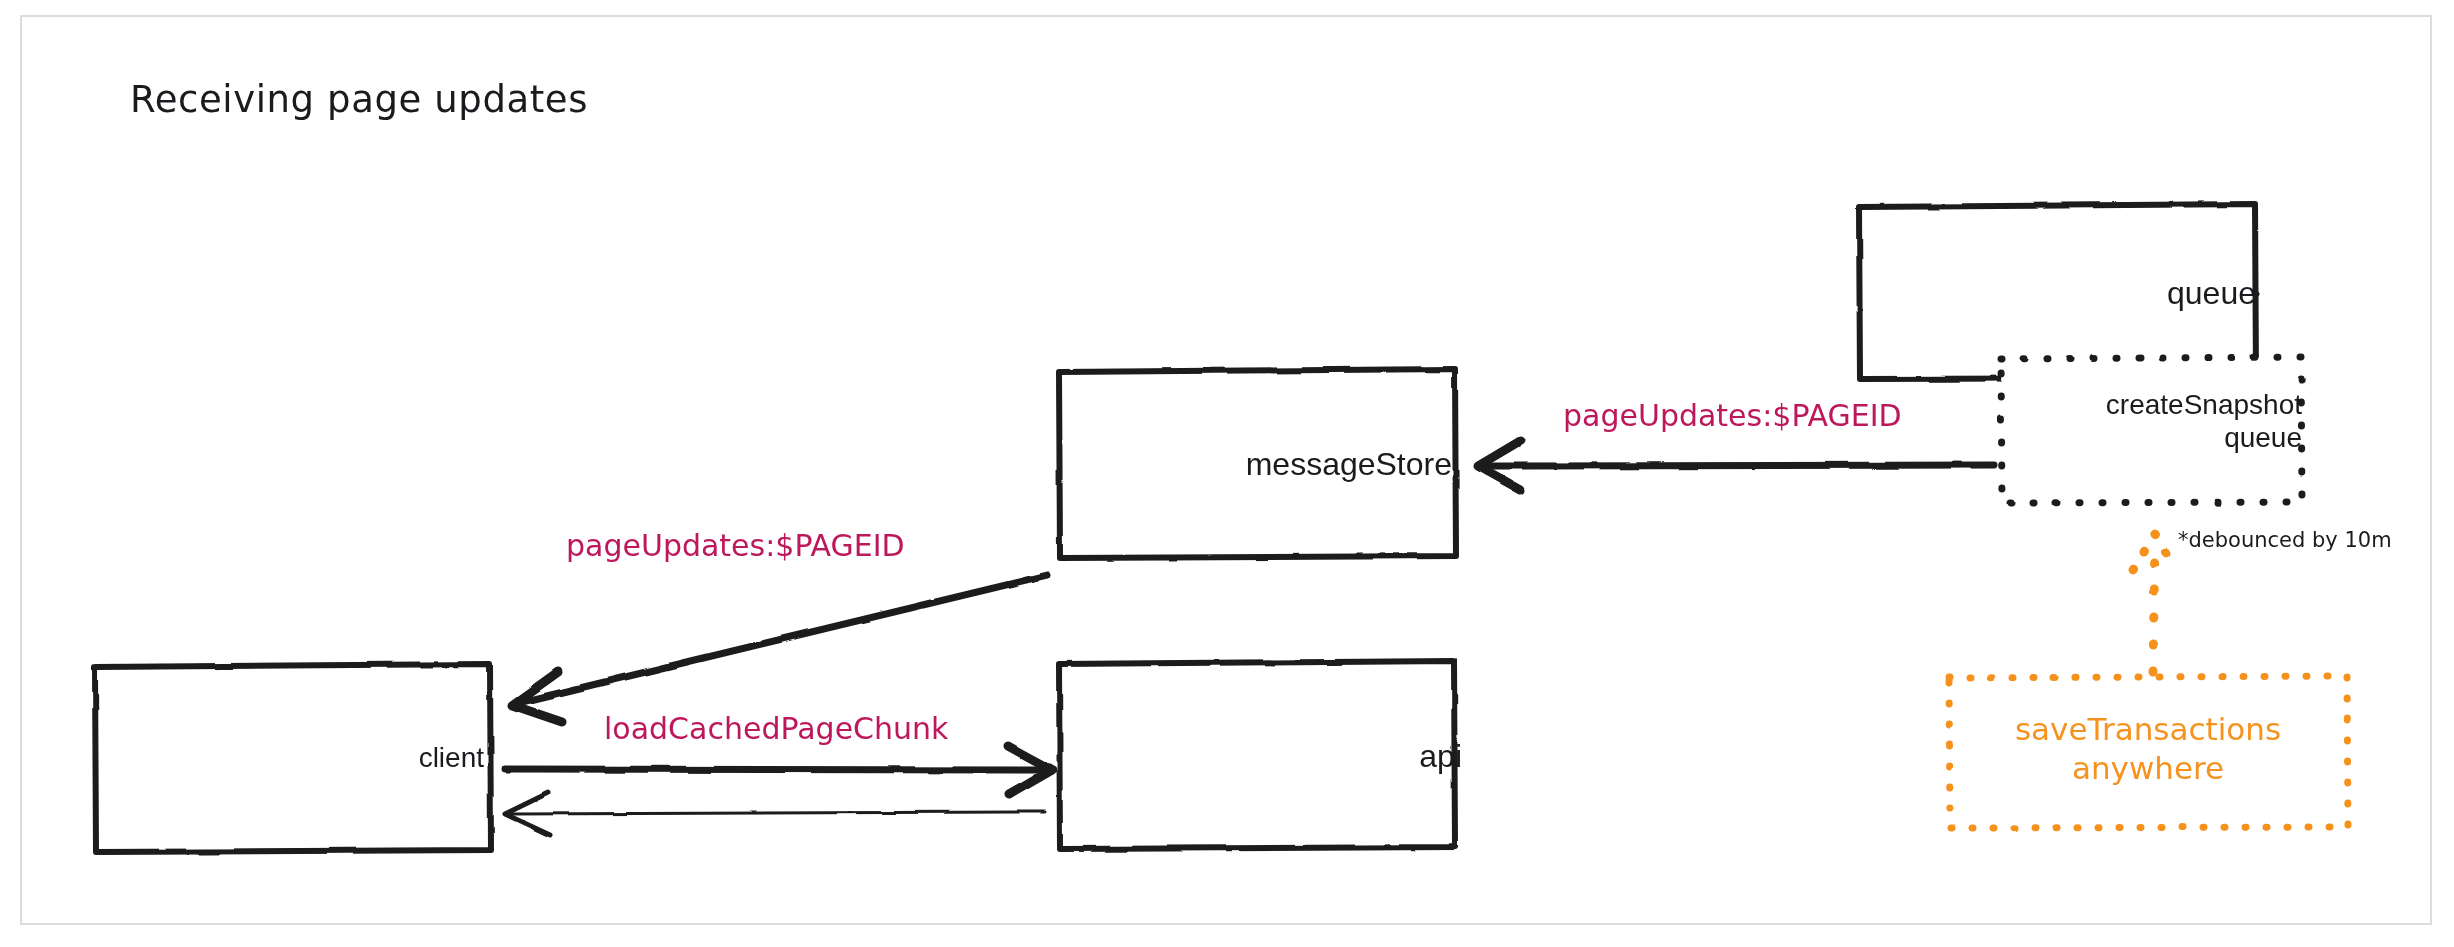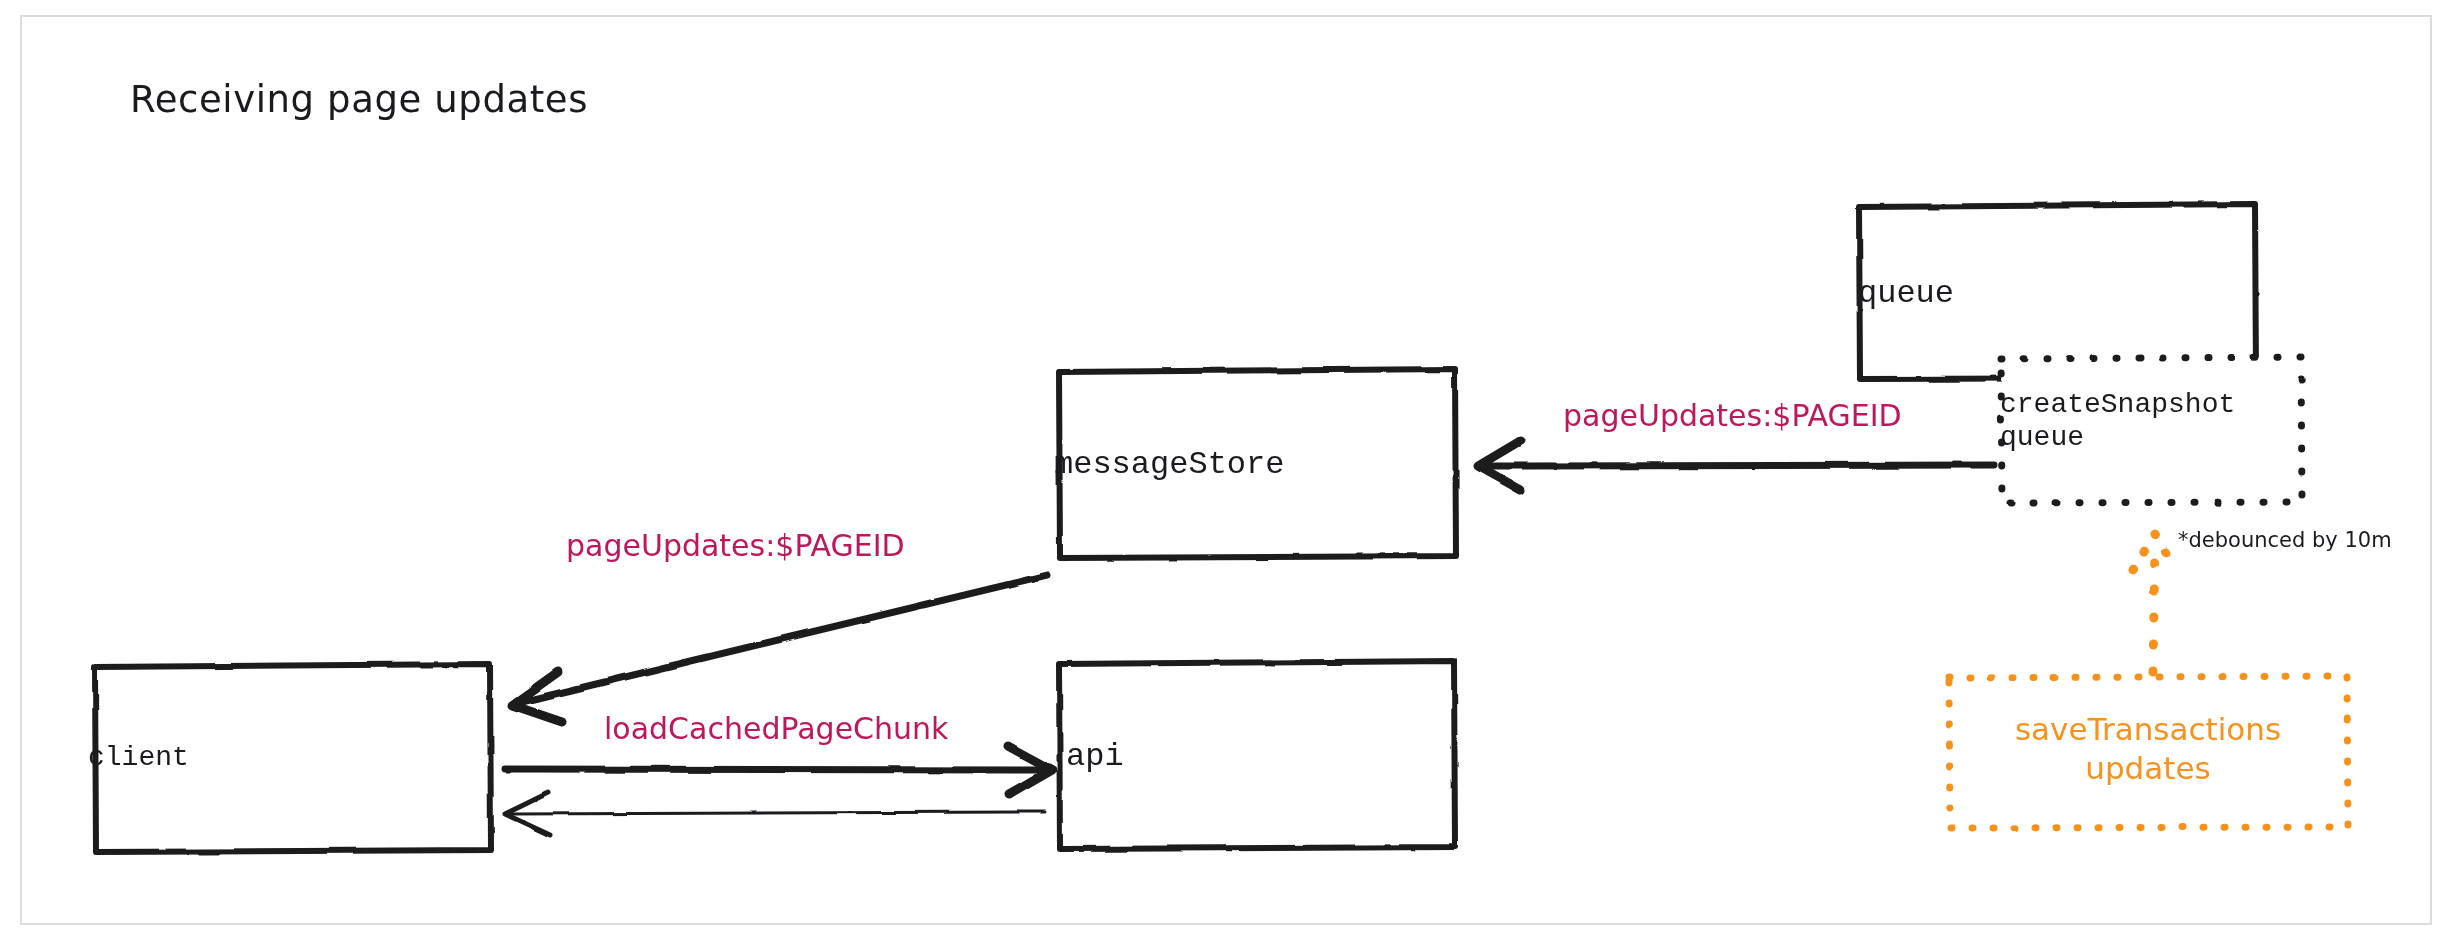--- a/index.html
+++ b/index.html
@@ -29,23 +29,23 @@
   }
   #diagram {
     position: absolute;
     left: 0;
     top: 0;
     width: 2454px;
     height: 947px;
   }
   .node-label {
     position: absolute;
-    text-align: left;
+    text-align: right;
     color: #1b1b1f;
-    font-family: Liberation Mono, monospace;
+    font-family: Liberation Sans, sans-serif;
     white-space: pre;
     line-height: 1.18;
     pointer-events: none;
   }
   .title {
     position: absolute;
     left: 82px;
     top: 78px;
     font-size: 37px;
     color: #1b1b1f;
@@ -155,21 +155,21 @@
   <div class="node-label" style="left:88px; top:741px; width:396px; font-size:28px;">client</div>
 
   <div class="node-label" style="left:1058px; top:738px; width:396px; font-size:32px;margin-left:8px;">api</div>
 
   <div class="node-label" style="left:1858px; top:275px; width:398px; font-size:32px;">queue</div>
 
   <div class="node-label" style="left:2000px; top:388px; width:302px; font-size:28px;">createSnapshot
 queue</div>
 
   <div class="orange-label" style="left:1948px; top:710px; width:400px; color:#f6921e;">saveTransactions
-updates</div>
+anywhere</div>
 
   <div class="edge-label" style="left:1563px; top:398px;">pageUpdates:$PAGEID</div>
 
   <div class="edge-label" style="left:566px; top:528px;">pageUpdates:$PAGEID</div>
 
   <div class="edge-label" style="left:604px; top:711px;">loadCachedPageChunk</div>
 
   <div class="note-label" style="left:2178px; top:528px;text-align:right;">*debounced by 10m</div>
 
   <div class="hit" style="left:1058px; top:369px; width:398px; height:189px;"></div>

